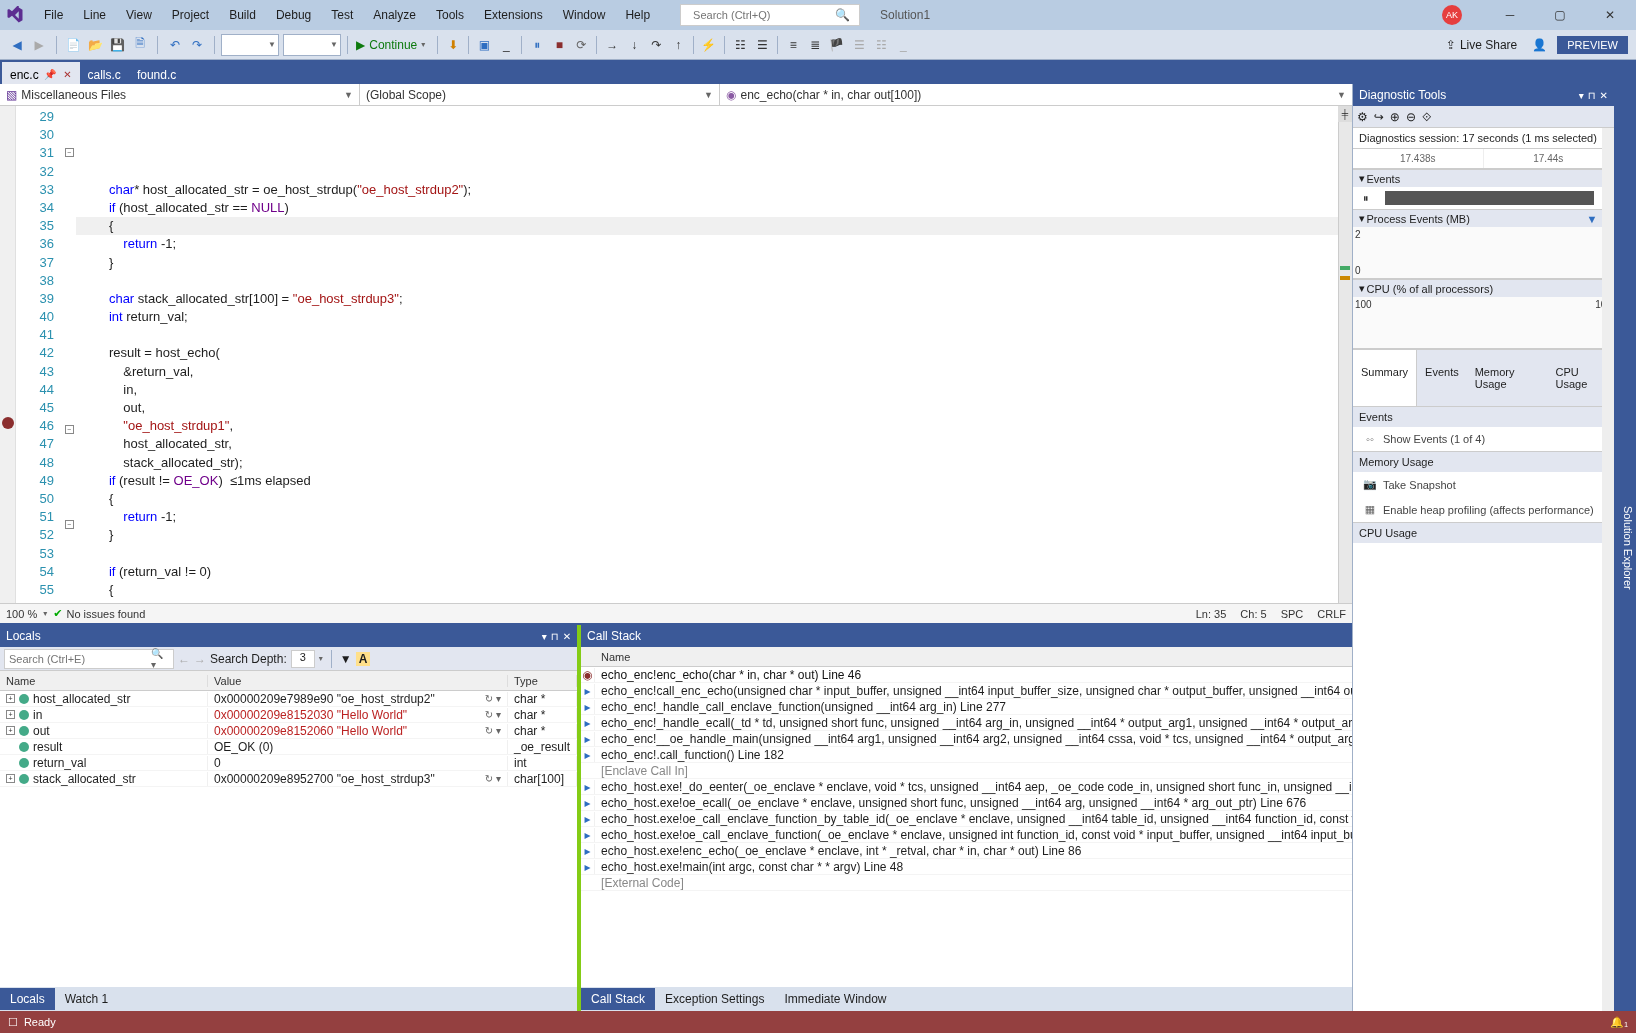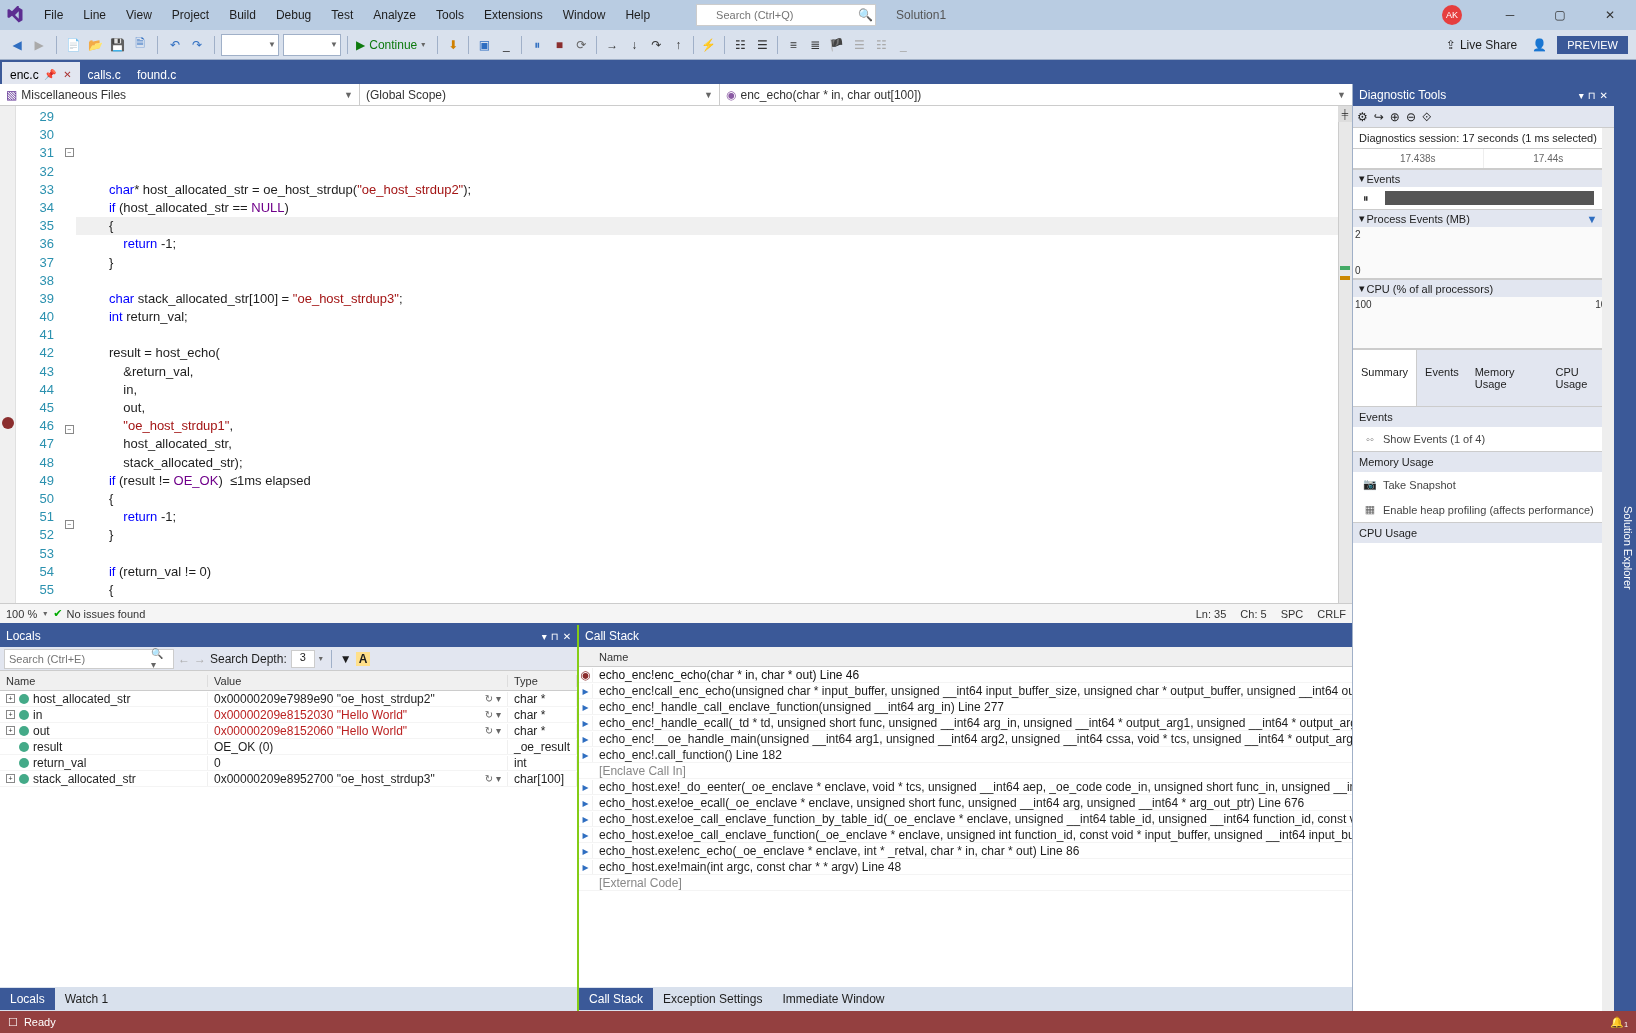--- a/index.html
+++ b/index.html
@@ -3,21 +3,21 @@
 <meta charset="utf-8">
 <style>
 * { margin: 0; padding: 0; box-sizing: border-box; font-family: "Segoe UI", sans-serif; }
 body { width: 1636px; height: 1033px; background: #f5f5f5; font-size: 12px; color: #1e1e1e; overflow: hidden; display: flex; flex-direction: column; }
 
 
 .titlebar { height: 30px; background: #b9cce2; display: flex; align-items: center; padding: 0 4px; }
 .vs-logo { width: 22px; height: 22px; display: flex; align-items: center; justify-content: center; margin-right: 8px; color: #5c2d91; }
 .menu { display: flex; gap: 0; }
 .menu-item { padding: 4px 10px; cursor: pointer; font-size: 12px; }
-.search-box { margin-left: 36px; width: 180px; height: 22px; background: #fff; border: 1px solid #ccc; display: flex; align-items: center; padding: 0 19px; }
+.search-box { margin-left: 20px; width: 180px; height: 22px; background: #fff; border: 1px solid #ccc; display: flex; align-items: center; padding: 0 12px; }
 .search-box input { border: none; outline: none; flex: 1; font-size: 11px; }
 .solution-name { margin-left: 20px; font-size: 12px; color: #555; }
 .title-right { margin-left: auto; display: flex; align-items: center; gap: 6px; }
 .avatar { width: 20px; height: 20px; border-radius: 50%; background: #e63e3e; color: #fff; font-size: 9px; display: flex; align-items: center; justify-content: center; margin-right: 20px; }
 .winbtn { width: 44px; height: 28px; display: flex; align-items: center; justify-content: center; color: #333; }
 
 
 .toolbar { height: 30px; background: #d9e1ed; display: flex; align-items: center; padding: 0 4px; border-bottom: 1px solid #a0b0c8; }
 .tb-group { display: flex; align-items: center; height: 100%; padding: 0 2px; }
 .tb-sep { width: 1px; height: 18px; background: #a0b0c8; margin: 0 4px; }
@@ -67,21 +67,21 @@
 .ed-map { position:absolute; right:0; top:16px; bottom:0; width:14px;}
 .ed-mk { position:absolute; width:10px; height:4px; left:2px; background:#4a6; }
 
 
 .editor-status { height: 20px; border-top: 1px solid #ccc; background: #f5f5f5; display: flex; align-items: center; font-size: 11px; padding: 0 6px; color: #333; }
 .editor-status .right { margin-left: auto; display: flex; gap: 14px; }
 
 
 .bottom-split { height: 388px; display: flex; border-top: 2px solid #3b5998; }
 .locals-panel, .callstack-panel { display: flex; flex-direction: column; background: #f4f6fb; }
-.locals-panel { width: 638px; border-right: 2px solid #84cc16; }
+.locals-panel { width: 638px; border-right: 4px solid #84cc16; }
 .callstack-panel { flex: 1; }
 .panel-title { height: 22px; background: #3b5998; color: #fff; display: flex; align-items: center; padding: 0 6px; font-size: 12px; }
 .panel-title .ptr { margin-left: auto; display: flex; gap: 4px; font-size: 10px; }
 .locals-toolbar { height: 24px; display: flex; align-items: center; padding: 0 4px; background: #e2e6f0; border-bottom: 1px solid #ccc; gap: 4px; }
 .locals-search { flex: 0 0 170px; height: 20px; border: 1px solid #ccc; background: #fff; display: flex; align-items: center; padding: 0 4px; }
 .locals-search input { border: none; outline: none; flex: 1; font-size: 11px; }
 .depth-box { width: 24px; height: 18px; border: 1px solid #ccc; background: #fff; text-align: center; font-size: 11px; }
 
 
 .table { flex: 1; overflow: auto; background: #fff; }

